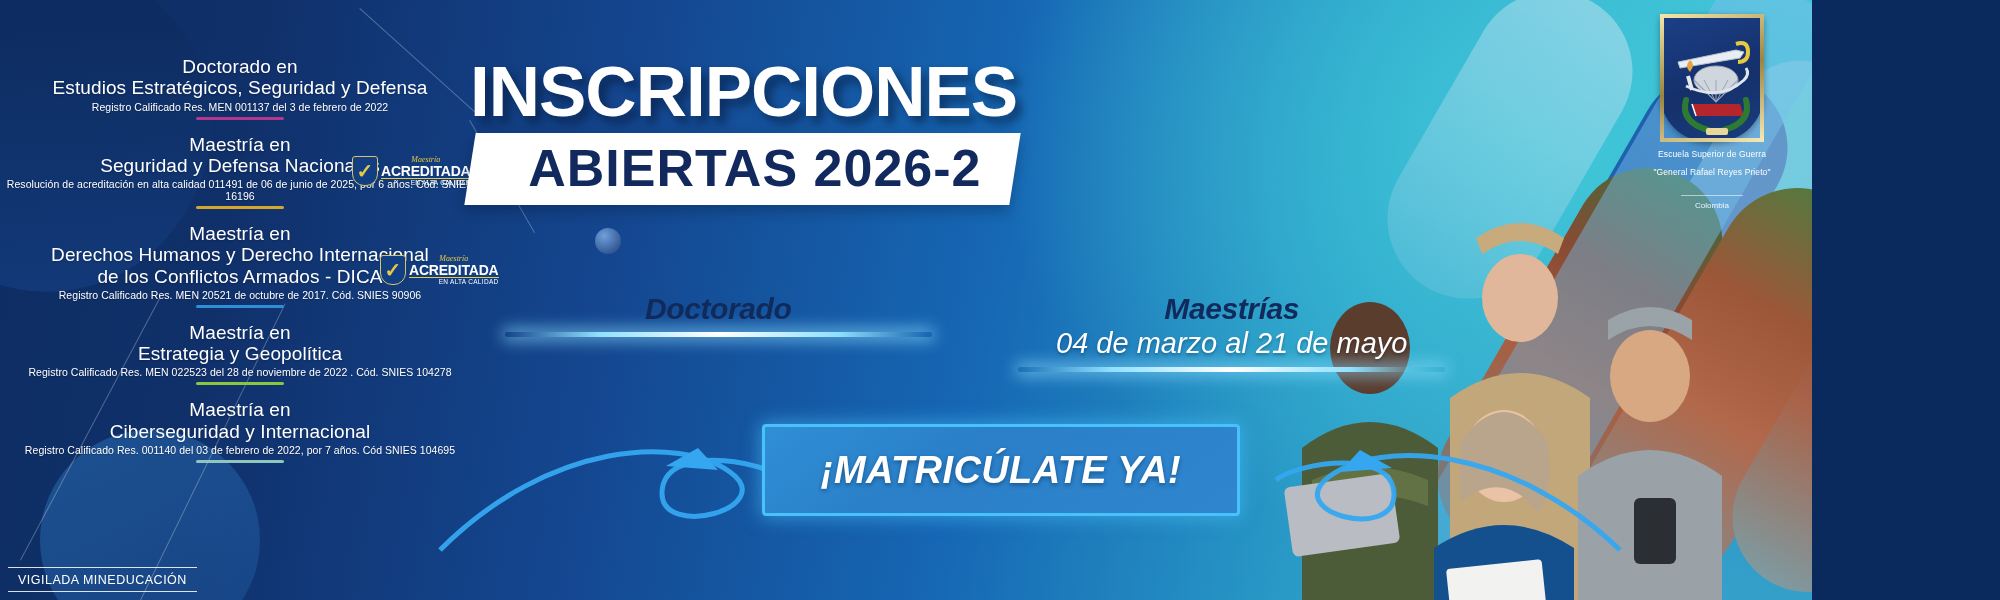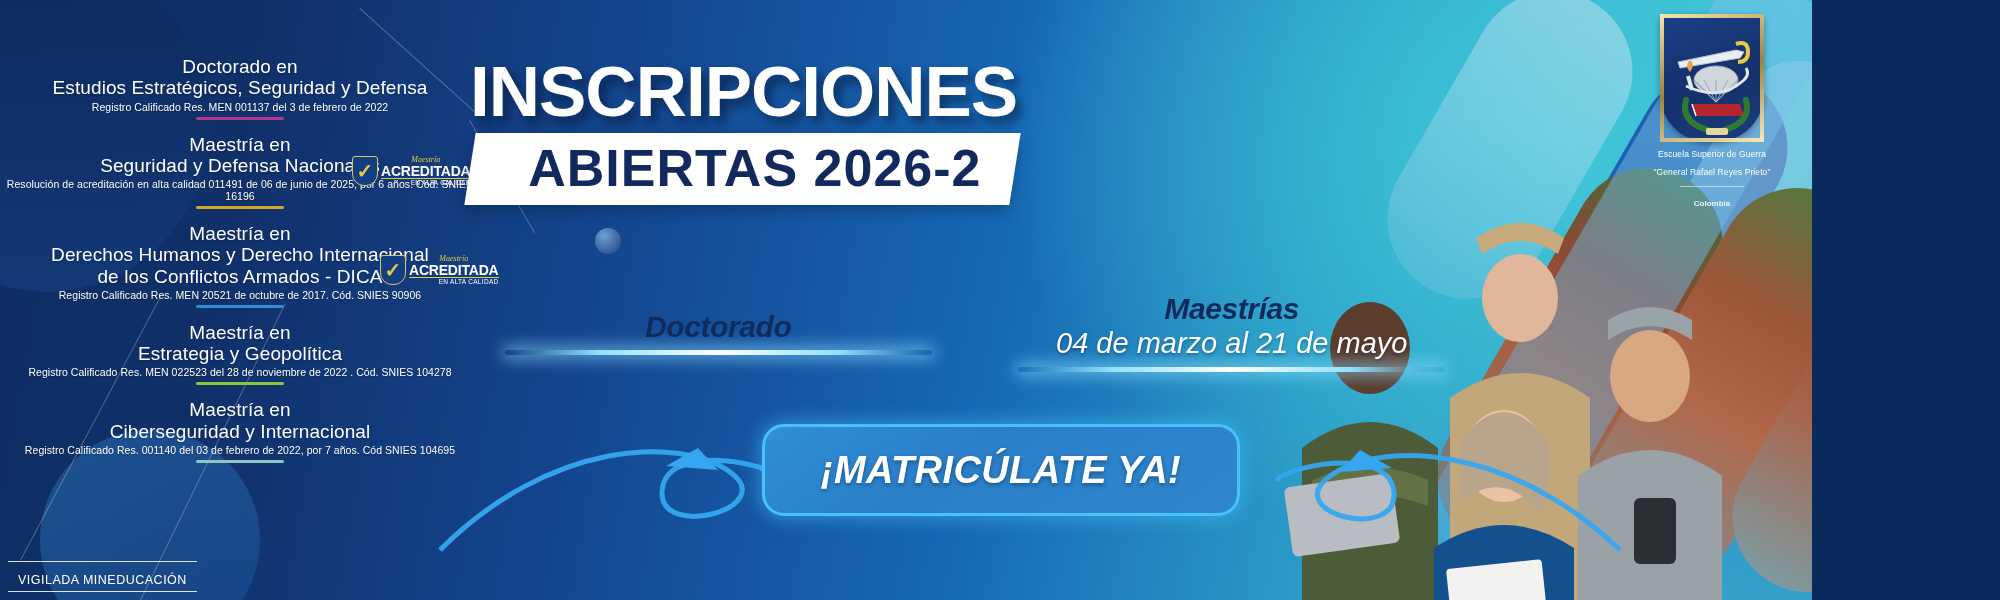--- a/index.html
+++ b/index.html
@@ -62,57 +62,57 @@
   .headline{position:absolute;left:470px;top:58px;width:1000px;}
   .h-main{font-size:71px;font-weight:800;color:#fff;letter-spacing:-1px;line-height:.95;
     text-shadow:6px 7px 10px rgba(3,20,48,.55);font-stretch:condensed;
     font-family:"Liberation Sans","DejaVu Sans",sans-serif;}
   .h-band{margin-top:8px;background:#fff;display:inline-block;padding:9px 34px 11px 58px;
     transform:skewX(-9deg);box-shadow:0 6px 14px rgba(3,20,48,.30);}
   .h-band span{display:inline-block;transform:skewX(9deg);color:#12295e;
     font-size:52px;font-weight:800;letter-spacing:1px;line-height:1;}
 
   
-  .dates{position:absolute;left:470px;top:292px;width:1010px;display:flex;gap:17px;align-items:center;}
+  .dates{position:absolute;left:470px;top:292px;width:1010px;display:flex;gap:17px;}
   .datecol{flex:1;text-align:center;position:relative;}
   .datecol .dtitle{font-size:30px;font-weight:800;font-style:italic;color:#112a5c;
     letter-spacing:-.4px;line-height:1.1;}
   .datecol .drange{font-size:29px;font-style:italic;color:#fff;line-height:1.15;margin-top:2px;
     text-shadow:0 2px 3px rgba(5,25,55,.35);}
   .glow{margin:7px auto 0;height:5px;width:86%;border-radius:4px;
     background:linear-gradient(90deg,rgba(120,200,255,0) 0%,#8fe0ff 22%,#ffffff 50%,#8fe0ff 78%,rgba(120,200,255,0) 100%);
     box-shadow:0 0 16px 3px rgba(140,220,255,.75);}
 
   
   .cta-wrap{position:absolute;left:762px;top:424px;}
-  .cta{position:relative;width:478px;height:92px;border-radius:22px;
+  .cta{position:relative;width:478px;height:92px;border-radius:4px;
     border:3px solid #49c1fb;box-shadow:0 0 18px 2px rgba(73,193,251,.55);
     display:flex;align-items:center;justify-content:center;
     background:linear-gradient(145deg,#2f8fd6 0%,#2a7fc8 40%,#2f86cf 100%);
     cursor:pointer;}
   .cta span{color:#fff;font-size:38px;font-weight:700;font-style:italic;letter-spacing:.4px;
     text-shadow:0 2px 4px rgba(4,30,60,.45);}
 
   
   .swoosh{position:absolute;left:430px;top:400px;width:1200px;height:190px;pointer-events:none;}
 
   
   .logo{position:absolute;right:34px;top:14px;width:132px;text-align:center;}
   .logo .shieldbox{width:104px;height:128px;margin:0 auto;
     background:linear-gradient(160deg,#1b3f86 0%,#15306b 55%,#1a3c7d 100%);
     border:4px solid;
     border-image:linear-gradient(160deg,#f2e3a8,#9b8440,#f4e7b3) 1;
     border-radius:6px 6px 48px 48px;position:relative;overflow:hidden;
     box-shadow:0 2px 6px rgba(0,0,0,.35);}
   .logo .lname{margin-top:7px;font-size:8.5px;color:#fff;line-height:1.25;letter-spacing:.1px;}
-  .logo .lsub{font-size:8px;color:#eef6ff;margin-top:9px;padding-top:12px;
-    border-top:1px solid rgba(255,255,255,.55);display:inline-block;padding-left:14px;padding-right:14px;font-weight:bold;}
-
-  
-  .vigilada{position:absolute;left:8px;bottom:8px;padding:11px 10px 4px;
+  .logo .lsub{font-size:8px;color:#eef6ff;margin-top:18px;padding-top:5px;
+    border-top:1px solid rgba(255,255,255,.55);display:inline-block;padding-left:14px;padding-right:14px;}
+
+  
+  .vigilada{position:absolute;left:8px;bottom:8px;padding:5px 10px 4px;
     border-top:1px solid rgba(255,255,255,.85);border-bottom:1px solid rgba(255,255,255,.85);
     color:#fff;font-size:12.5px;letter-spacing:.5px;}
 
   
   .people{position:absolute;right:0;bottom:0;width:560px;height:420px;}
 </style>
 </head>
 <body>
 
 <div class="stage">

